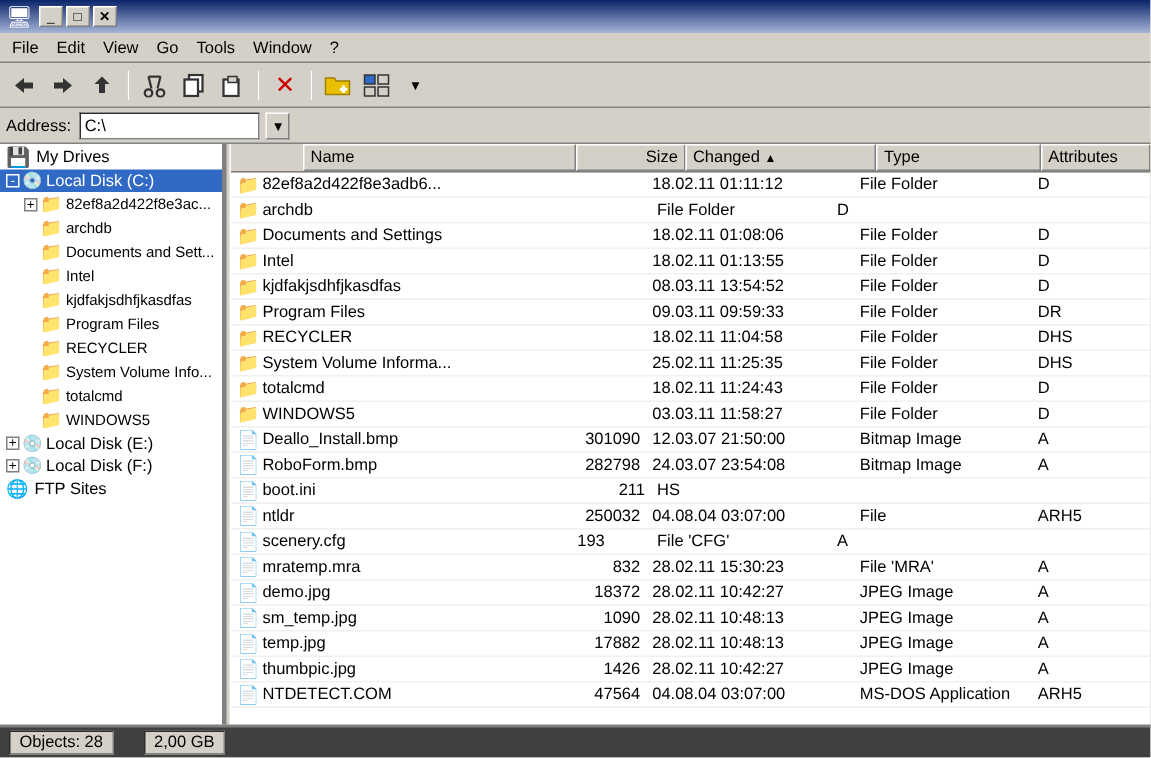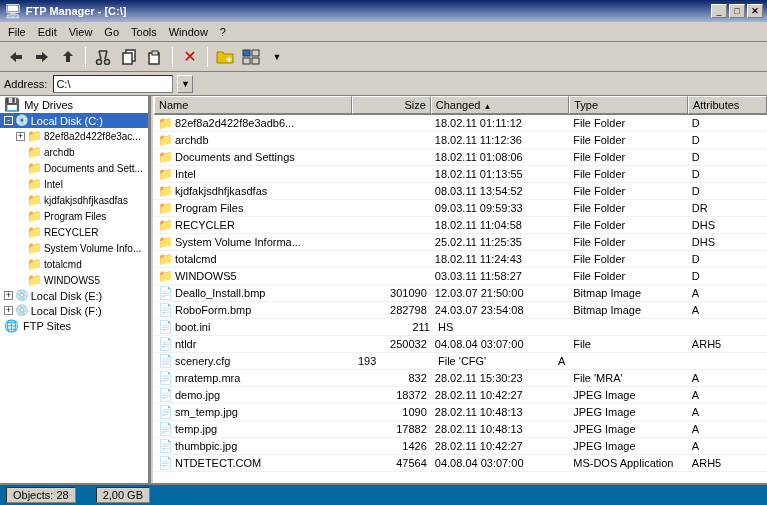--- a/index.html
+++ b/index.html
@@ -137,21 +137,21 @@
       border-right: 1px solid #808080;
       border-bottom: 1px solid #808080;
       font-size: 11px;
       cursor: pointer;
       white-space: nowrap;
       background: #d4d0c8;
       border-top: 1px solid #fff;
       border-left: 1px solid #fff;
       user-select: none;
     }
-    .col-name { width: 200px; }
+    .col-name { width: 200px; margin-left: 48px; }
     .col-size { width: 80px; text-align: right; }
     .col-changed { width: 140px; }
     .col-type { width: 120px; }
     .col-attr { width: 80px; }
     .sort-arrow { font-size: 8px; }
 
     .file-row {
       display: flex;
       align-items: center;
       border-bottom: 1px solid #f0f0f0;
@@ -165,21 +165,21 @@
       overflow: hidden;
     }
     .file-cell.name { width: 200px; display: flex; align-items: center; gap: 2px; }
     .file-cell.size { width: 80px; text-align: right; }
     .file-cell.changed { width: 140px; }
     .file-cell.type { width: 120px; }
     .file-cell.attr { width: 80px; }
 
     
     .status-bar {
-      background: #0369a1;
+      background: #404040;
       height: 22px;
       display: flex;
       align-items: center;
       border-top: 2px solid #808080;
       padding: 0 6px;
       gap: 20px;
     }
     .status-section {
       font-size: 11px;
       border: 1px inset #808080;
@@ -203,21 +203,20 @@
     .left-panel::-webkit-scrollbar-track, .right-panel::-webkit-scrollbar-track { background: #d4d0c8; }
     .left-panel::-webkit-scrollbar-thumb, .right-panel::-webkit-scrollbar-thumb {
       background: #a0a0a0; border: 1px solid #808080;
     }
   </style>
 </head>
 <body>
 
 <div class="title-bar">
   <span style="margin-right:4px; font-size:14px;">🖥</span>
-  <span class="title-bar-text">FTP Manager - [C:\]</span>
   <div class="title-bar-buttons">
     <div class="tb-btn">_</div>
     <div class="tb-btn">□</div>
     <div class="tb-btn" style="font-weight:bold;">✕</div>
   </div>
 </div>
 
 <div class="menu-bar">
   <span class="menu-item">File</span>
   <span class="menu-item">Edit</span>
@@ -435,21 +434,20 @@
     <div class="file-cell changed">18.02.11  01:11:12</div>
     <div class="file-cell type">File Folder</div>
     <div class="file-cell attr">D</div>
   </div>
         <div class="file-row">
     <div class="file-cell name">
       <span style="font-size:12px; color:#e8c000;">📁</span>
       <span>archdb</span>
     </div>
     <div class="file-cell size" style="text-align:right;"></div>
-    <div class="file-cell changed">18.02.11  11:12:36</div>
     <div class="file-cell type">File Folder</div>
     <div class="file-cell attr">D</div>
   </div>
         <div class="file-row">
     <div class="file-cell name">
       <span style="font-size:12px; color:#e8c000;">📁</span>
       <span>Documents and Settings</span>
     </div>
     <div class="file-cell size" style="text-align:right;"></div>
     <div class="file-cell changed">18.02.11  01:08:06</div>
@@ -562,21 +560,21 @@
     <div class="file-cell size" style="text-align:right;">250032</div>
     <div class="file-cell changed">04.08.04  03:07:00</div>
     <div class="file-cell type">File</div>
     <div class="file-cell attr">ARH5</div>
   </div>
         <div class="file-row">
     <div class="file-cell name">
       <span style="font-size:12px; color:#666;">📄</span>
       <span>scenery.cfg</span>
     </div>
-    <div class="file-cell size" style="text-align:left;">193</div>
+    <div class="file-cell size" style="text-align:center;">193</div>
     <div class="file-cell type">File 'CFG'</div>
     <div class="file-cell attr">A</div>
   </div>
         <div class="file-row">
     <div class="file-cell name">
       <span style="font-size:12px; color:#666;">📄</span>
       <span>mratemp.mra</span>
     </div>
     <div class="file-cell size" style="">832</div>
     <div class="file-cell changed">28.02.11  15:30:23</div>

